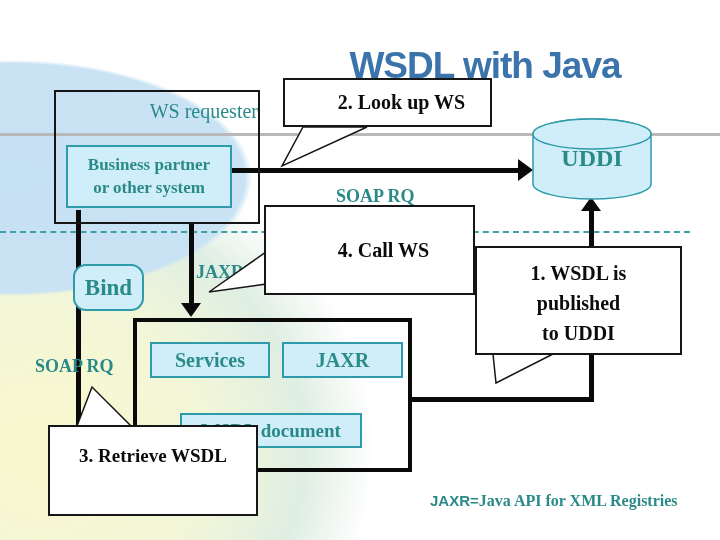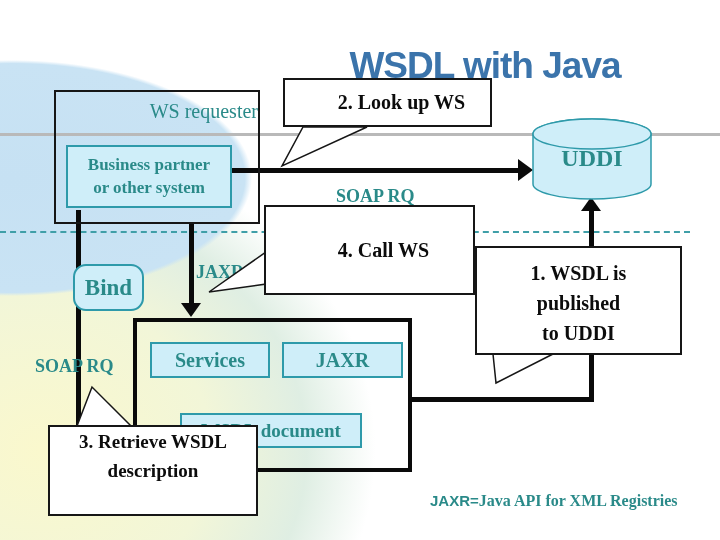--- a/index.html
+++ b/index.html
@@ -120,22 +120,21 @@
   </svg>
   <div class="abs callout" style="left:475px;top:246px;width:207px;height:109px;font-size:20px;line-height:1.5;padding-top:10px;">
     <div>1. WSDL is</div>
     <div>published</div>
     <div>to UDDI</div>
   </div>
 
   <svg class="abs tail" style="left:75px;top:385px;" width="58" height="43" viewBox="0 0 58 43">
     <polygon points="2,41 56,41 17,2" fill="#ffffff" stroke="var(--callout-border)" stroke-width="1.5"></polygon>
   </svg>
-  <div class="abs callout" style="left:48px;top:425px;width:210px;height:91px;font-size:19px;line-height:1.55;">
+  <div class="abs callout" style="left:48px;top:425px;width:210px;height:91px;font-size:19px;line-height:1.55;padding-top:14px;">
     <div>3. Retrieve WSDL</div>
-    <div>description</div>
   </div>
 
   <div class="abs footnote">
     <span class="prefix">JAXR=</span><span>Java API for XML Registries</span>
   </div>
 
 </div>
 
 </body></html>

